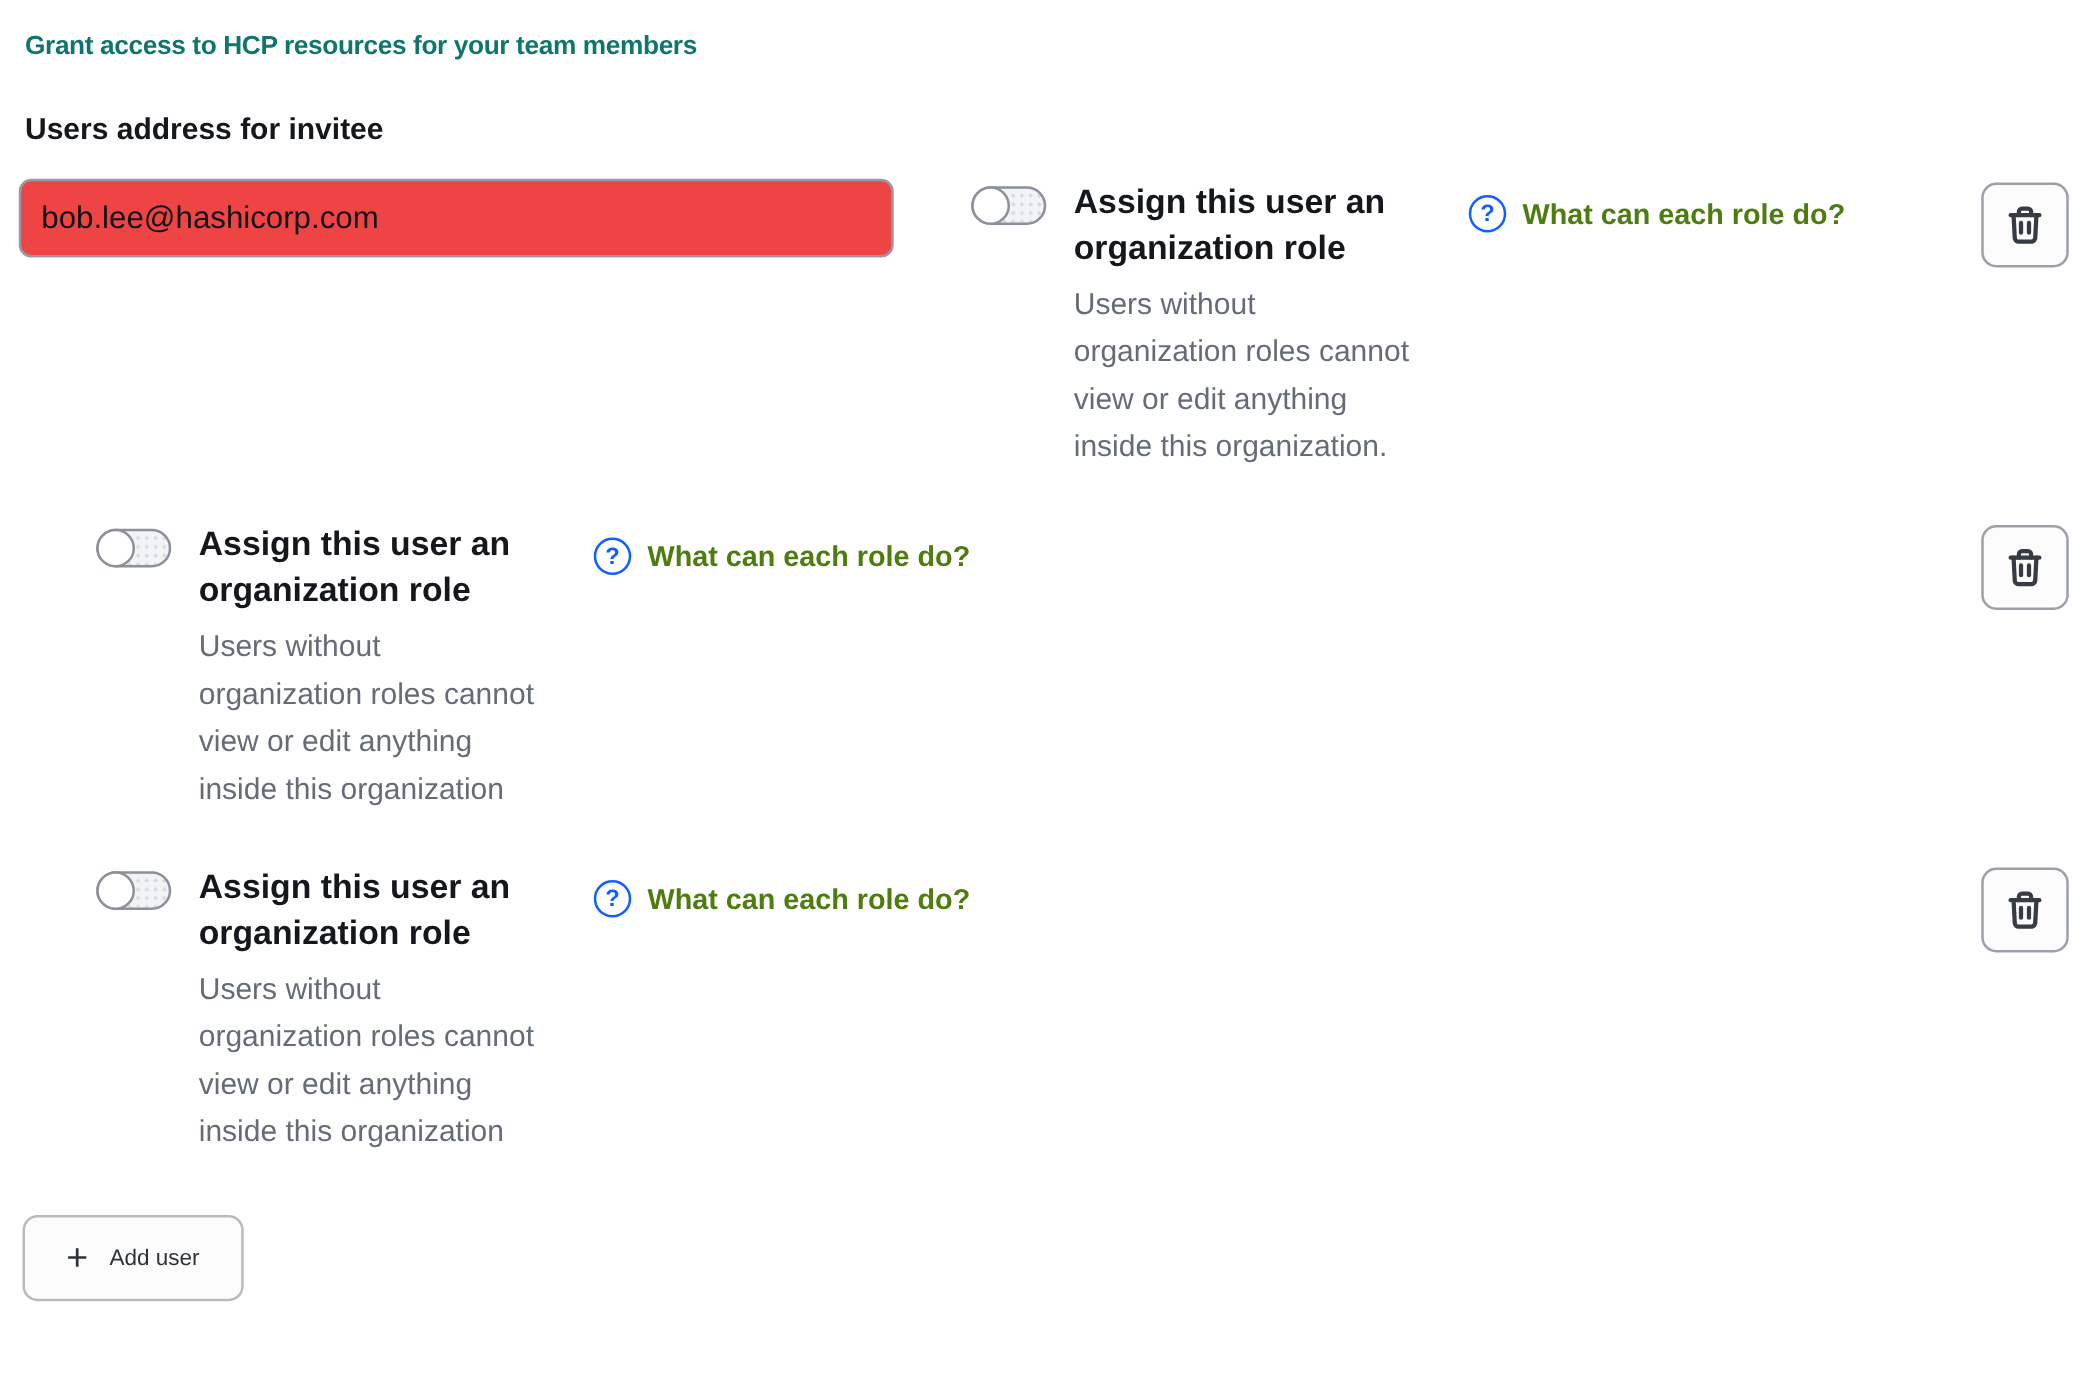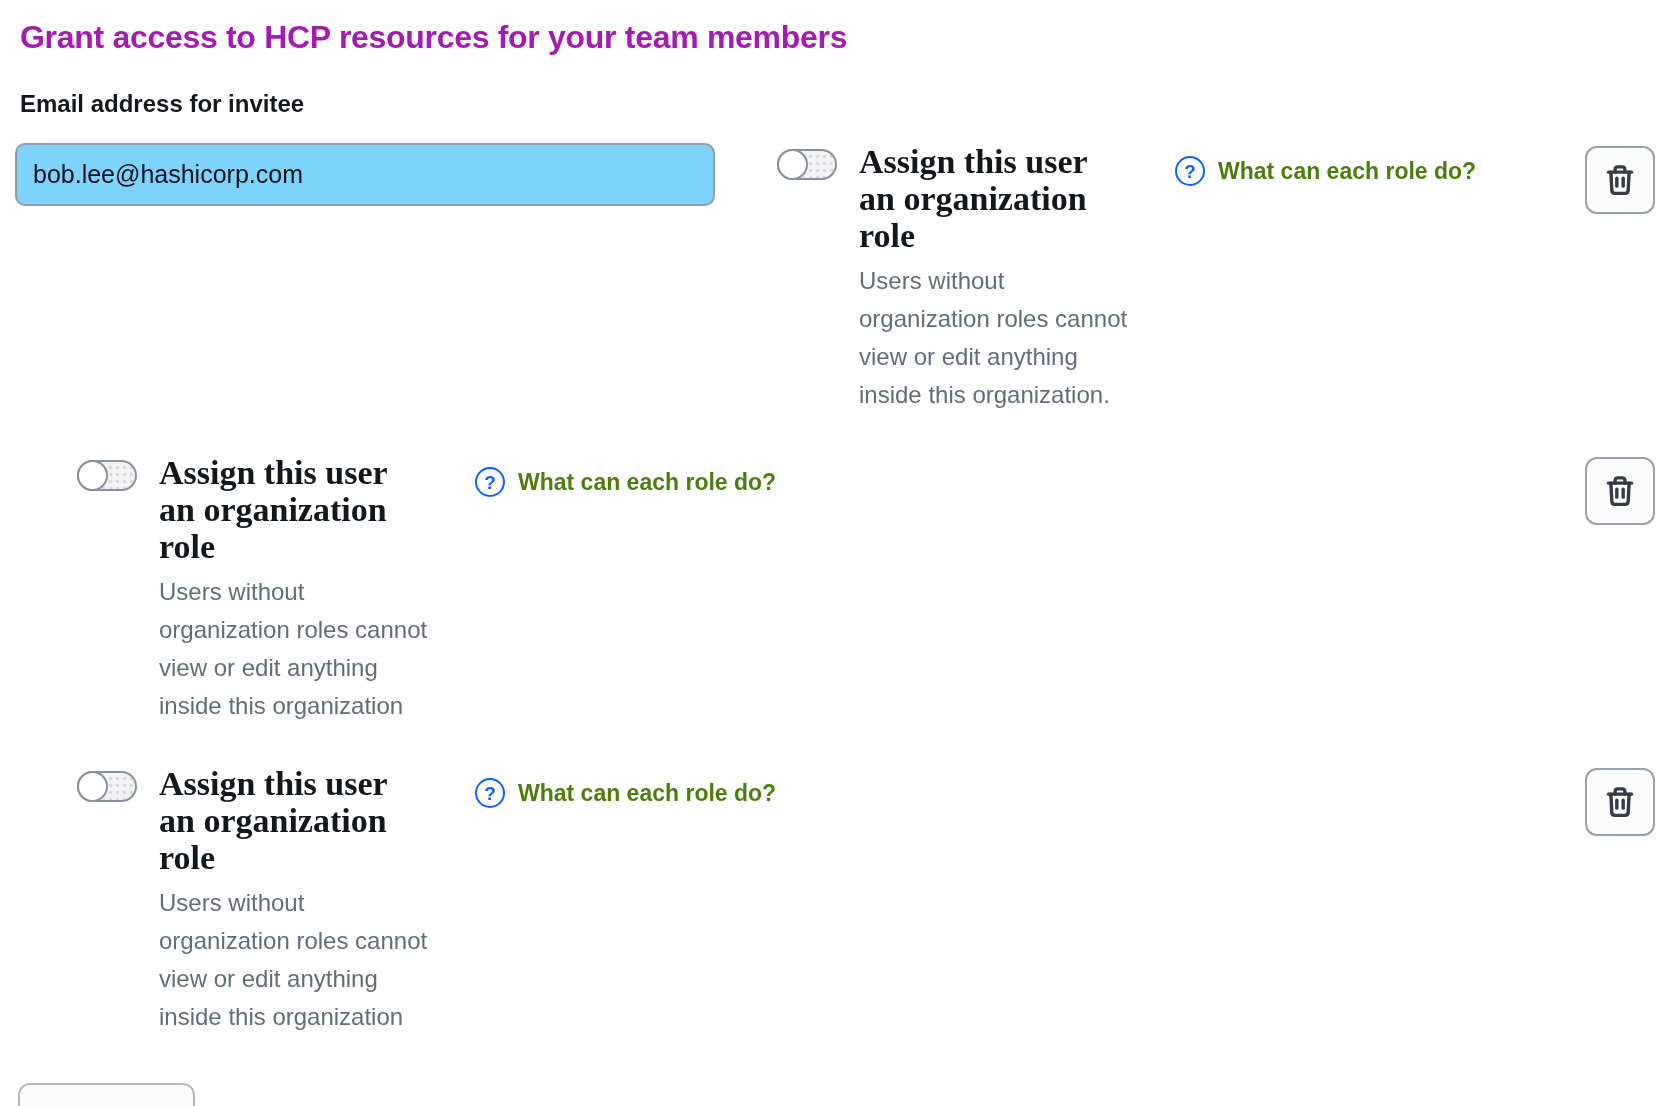--- a/index.html
+++ b/index.html
@@ -8,24 +8,24 @@
     width: 1672px;
     height: 1106px;
     overflow: hidden;
     font-family: "Liberation Sans", sans-serif;
     color: #14171c;
   }
   .container { padding: 18px 17px 0 15px; }
 
   .page-title {
     margin-left: 5px;
-    font-size: 32px;
+    font-size: 21px;
     font-weight: 700;
     letter-spacing: -0.3px;
-    color: #a21caf;
+    color: #0f766e;
     line-height: 38px;
   }
   .email-field-label {
     margin: 34px 0 0 5px;
     font-size: 24px;
     font-weight: 700;
     color: #14171c;
   }
 
   .rows { margin-top: 25px; }
@@ -38,21 +38,21 @@
   .email-input {
     width: 700px;
     height: 63px;
     flex: 0 0 auto;
     border: 2px solid #959ba4;
     border-radius: 10px;
     padding: 0 16px;
     font-family: "Liberation Sans", sans-serif;
     font-size: 25px;
     color: #101318;
-    background: #7dd3fc;
+    background: #ef4444;
     outline: none;
   }
 
   
   .toggle {
     flex: 0 0 auto;
     position: relative;
     margin: 6px 0 0 62px;
     width: 60px;
     height: 31px;
@@ -70,25 +70,24 @@
     top: -2px;
     width: 31px;
     height: 31px;
     border: 2px solid #8b909b;
     border-radius: 50%;
     background: #ffffff;
   }
 
   .label-col { flex: 0 0 auto; width: 270px; margin-left: 22px; }
   .assign-label {
-    font-size: 34px;
+    font-size: 27px;
     font-weight: 700;
     line-height: 37px;
     color: #14171c;
-    font-family: Liberation Serif, serif;
   }
   .helper-text {
     margin-top: 8px;
     font-size: 24px;
     line-height: 38px;
     color: #656c78;
   }
 
   .link-col {
     flex: 0 0 auto;
@@ -160,21 +159,21 @@
     color: #2d3239;
   }
 </style>
 </head>
 <body>
 
 <div class="container">
 
   <h1 class="page-title">Grant access to HCP resources for your team members</h1>
 
-  <div class="email-field-label">Email address for invitee</div>
+  <div class="email-field-label">Users address for invitee</div>
 
   <div class="rows">
 
     <div class="invite-row">
       <input class="email-input" type="text" value="bob.lee@hashicorp.com" style="">
       <div class="toggle" role="switch" aria-checked="false">
         <div class="toggle-knob"></div>
       </div>
       <div class="label-col">
         <div class="assign-label">Assign this user an organization role</div>

